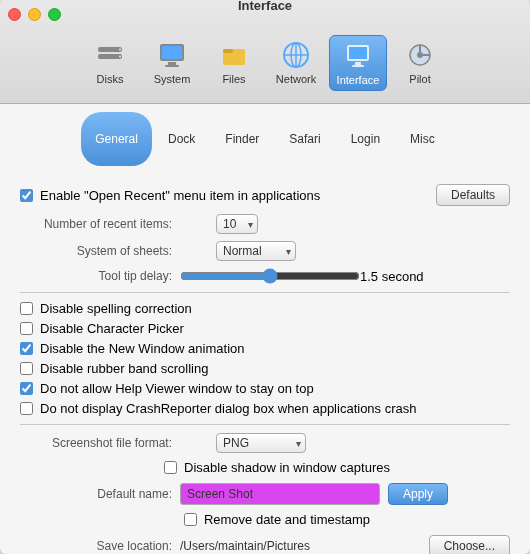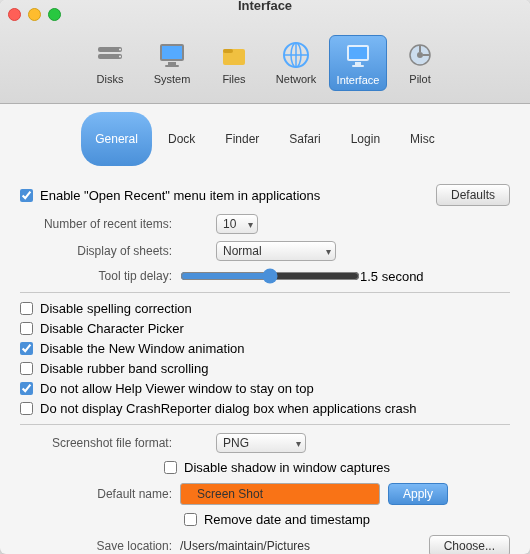--- a/index.html
+++ b/index.html
@@ -199,23 +199,23 @@
     .mac-btn.default-btn {
       background: linear-gradient(to bottom, #7ab8f5, #4a90d9);
       color: #fff;
       border-color: #3a80c9;
     }
 
     
     .mac-input {
       border: 1px solid #aaa;
       border-radius: 3px;
-      padding: 3px 16px;
+      padding: 3px 6px;
       font-size: 12px;
-      background: #f97316;
+      background: #d946ef;
       color: #333;
       outline: none;
     }
 
     
     .separator {
       height: 1px;
       background: #c8c8c8;
       margin: 8px 0;
     }
@@ -348,23 +348,23 @@
         <select class="mac-select">
           <option>5</option>
           <option selected="">10</option>
           <option>15</option>
           <option>20</option>
         </select>
       </div>
     </div>
 
     <div class="section-row">
-      <span class="section-label">Display of sheets:</span>
+      <span class="section-label">System of sheets:</span>
       <div class="select-wrap">
-        <select class="mac-select" style="width:120px;">
+        <select class="mac-select" style="width:80px;">
           <option selected="">Normal</option>
           <option>Delay</option>
           <option>Instant</option>
         </select>
       </div>
     </div>
 
     <div class="section-row">
       <span class="section-label">Tool tip delay:</span>
       <div class="slider-row">

